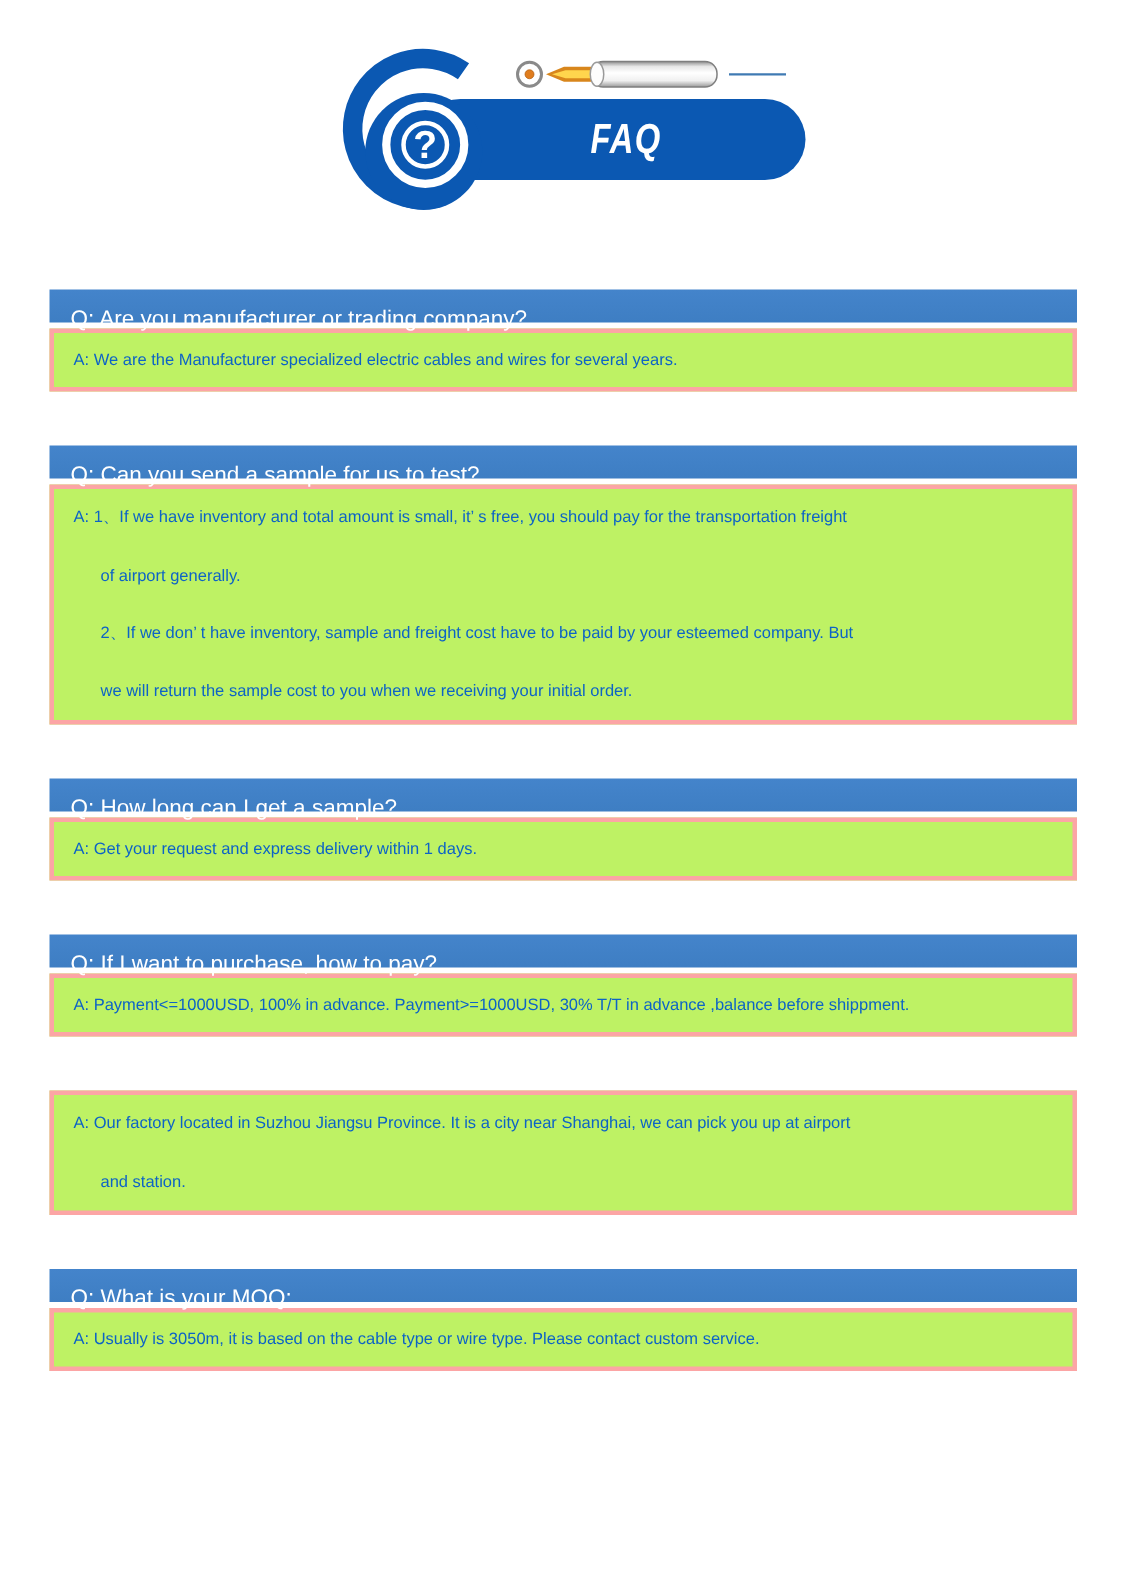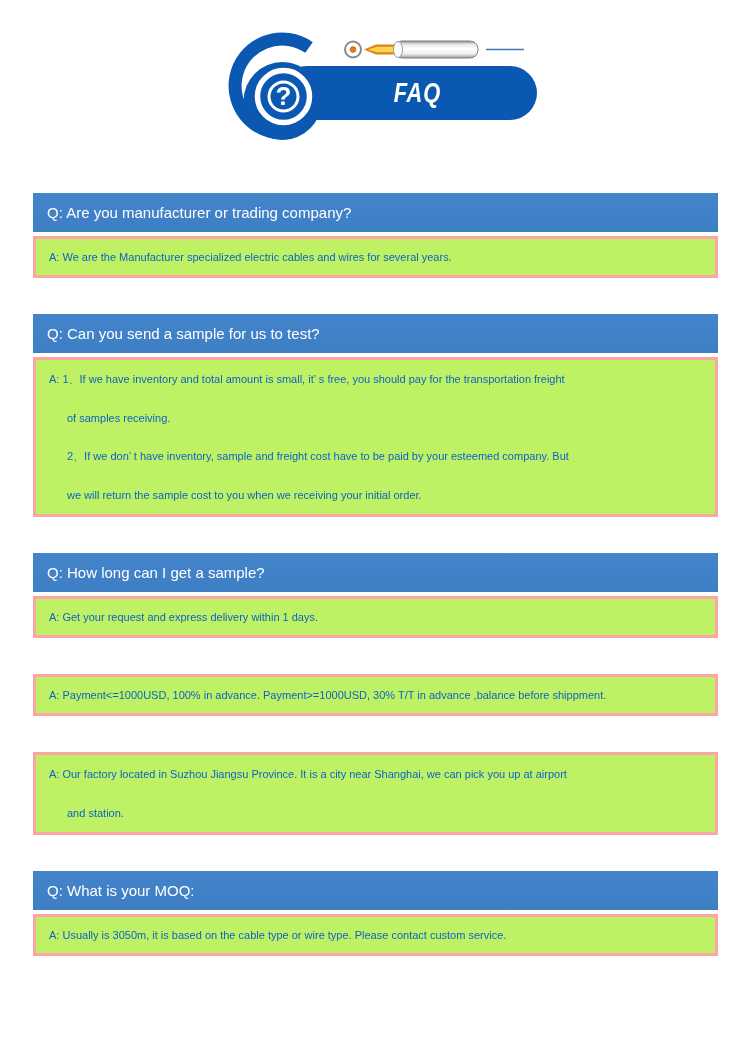--- a/index.html
+++ b/index.html
@@ -64,21 +64,21 @@
 
   
   .faq-list {
     width: 685px;
     margin-left: 33px;
   }
   .faq-item {
     margin-bottom: 36px;
   }
   .qbar {
-    height: 39px;
+    height: 22px;
     line-height: 39px;
     background: linear-gradient(to bottom, #4484cb, #3e7ec3);
     color: #ffffff;
     font-size: 15px;
     padding: 0 14px;
     margin-bottom: 4px;
   }
   .abox {
     border: 3px solid #fca5a5;
     background: #bef264;
@@ -150,34 +150,35 @@
     <div class="qbar">Q: Are you manufacturer or trading company?</div>
     <div class="abox">
       <div class="aline">A: We are the Manufacturer specialized electric cables and wires for several years.</div>
     </div>
   </section>
 
   <section class="faq-item">
     <div class="qbar">Q: Can you send a sample for us to test?</div>
     <div class="abox multi">
       <div class="aline">A: 1、If we have inventory and total amount is small, it’ s free, you should pay for the transportation freight</div>
-      <div class="aline indent">of samples receiving.</div>
+      <div class="aline indent">of airport generally.</div>
       <div class="aline indent">2、If we don’ t have inventory, sample and freight cost have to be paid by your esteemed company. But</div>
       <div class="aline indent">we will return the sample cost to you when we receiving your initial order.</div>
     </div>
   </section>
 
   <section class="faq-item">
     <div class="qbar">Q: How long can I get a sample?</div>
     <div class="abox">
       <div class="aline">A: Get your request and express delivery within 1 days.</div>
     </div>
   </section>
 
   <section class="faq-item">
+    <div class="qbar">Q: If I want to purchase, how to pay?</div>
     <div class="abox">
       <div class="aline">A: Payment&lt;=1000USD, 100% in advance. Payment&gt;=1000USD, 30% T/T in advance ,balance before shippment.</div>
     </div>
   </section>
 
   <section class="faq-item">
     <div class="abox multi">
       <div class="aline">A: Our factory located in Suzhou Jiangsu Province. It is a city near Shanghai, we can pick you up at airport</div>
       <div class="aline indent">and station.</div>
     </div>

